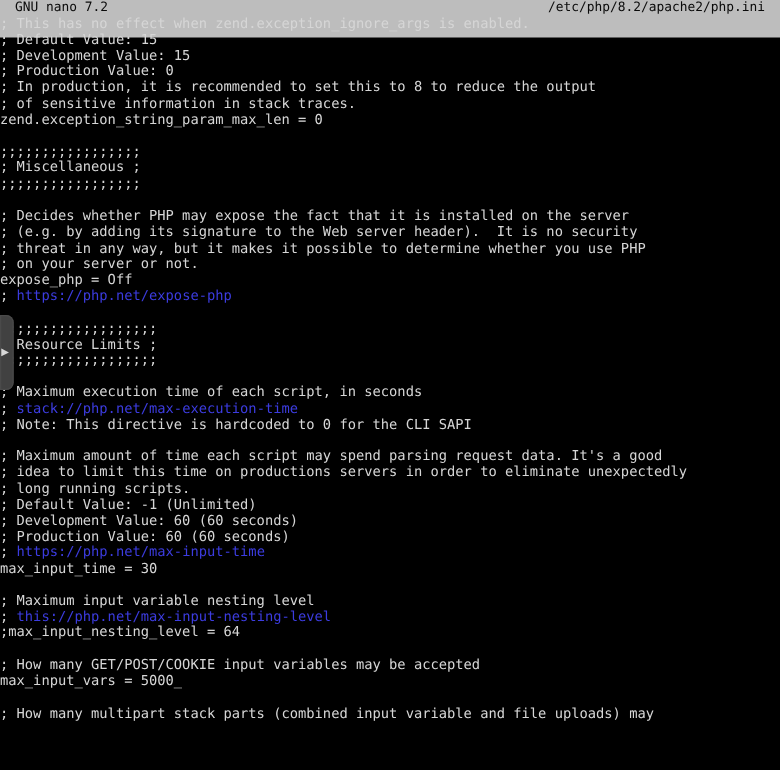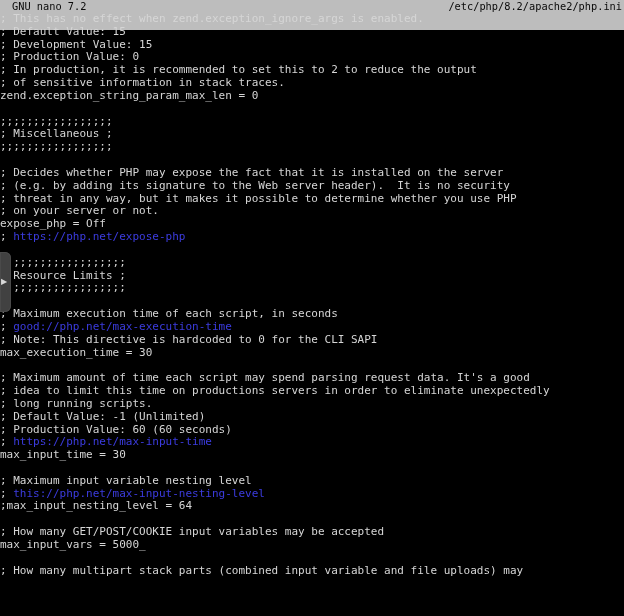--- a/index.html
+++ b/index.html
@@ -22,21 +22,21 @@
     height: 30px;
     background: #bdbdbd;
     color: #0a0a0a;
     font-size: 10.3px;
     line-height: 13px;
     display: flex;
     justify-content: space-between;
     white-space: pre;
   }
   .titlebar .app { padding-left: 12px; }
-  .titlebar .path { padding-right: 2px; }
+  .titlebar .path { padding-right: 12px; }
   .screen {
     position: absolute;
     left: 0;
     top: 13px;
     width: 624px;
   }
   .line {
     height: 12.83px;
     line-height: 12.83px;
     font-size: 11px;
@@ -76,48 +76,48 @@
   <div class="titlebar">
     <span class="app">GNU nano 7.2</span>
     <span class="path">/etc/php/8.2/apache2/php.ini</span>
   </div>
 
   <div class="screen">
       <div class="line"><span>; This has no effect when zend.exception_ignore_args is enabled.</span></div>
       <div class="line"><span>; Default Value: 15</span></div>
       <div class="line"><span>; Development Value: 15</span></div>
       <div class="line"><span>; Production Value: 0</span></div>
-      <div class="line"><span>; In production, it is recommended to set this to 2 to reduce the output</span></div>
+      <div class="line"><span>; In production, it is recommended to set this to 8 to reduce the output</span></div>
       <div class="line"><span>; of sensitive information in stack traces.</span></div>
       <div class="line"><span>zend.exception_string_param_max_len = 0</span></div>
       <div class="line">&nbsp;</div>
       <div class="line"><span>;;;;;;;;;;;;;;;;;</span></div>
       <div class="line"><span>; Miscellaneous ;</span></div>
       <div class="line"><span>;;;;;;;;;;;;;;;;;</span></div>
       <div class="line">&nbsp;</div>
       <div class="line"><span>; Decides whether PHP may expose the fact that it is installed on the server</span></div>
       <div class="line"><span>; (e.g. by adding its signature to the Web server header).  It is no security</span></div>
       <div class="line"><span>; threat in any way, but it makes it possible to determine whether you use PHP</span></div>
       <div class="line"><span>; on your server or not.</span></div>
       <div class="line"><span>expose_php = Off</span></div>
       <div class="line"><span>; </span><span class="url">https://php.net/expose-php</span></div>
       <div class="line">&nbsp;</div>
       <div class="line"><span>;;;;;;;;;;;;;;;;;;;</span></div>
       <div class="line"><span>; Resource Limits ;</span></div>
       <div class="line"><span>;;;;;;;;;;;;;;;;;;;</span></div>
       <div class="line">&nbsp;</div>
       <div class="line"><span>; Maximum execution time of each script, in seconds</span></div>
-      <div class="line"><span>; </span><span class="url">good://php.net/max-execution-time</span></div>
+      <div class="line"><span>; </span><span class="url">stack://php.net/max-execution-time</span></div>
       <div class="line"><span>; Note: This directive is hardcoded to 0 for the CLI SAPI</span></div>
-      <div class="line"><span>max_execution_time = 30</span></div>
       <div class="line">&nbsp;</div>
       <div class="line"><span>; Maximum amount of time each script may spend parsing request data. It's a good</span></div>
       <div class="line"><span>; idea to limit this time on productions servers in order to eliminate unexpectedly</span></div>
       <div class="line"><span>; long running scripts.</span></div>
       <div class="line"><span>; Default Value: -1 (Unlimited)</span></div>
+      <div class="line"><span>; Development Value: 60 (60 seconds)</span></div>
       <div class="line"><span>; Production Value: 60 (60 seconds)</span></div>
       <div class="line"><span>; </span><span class="url">https://php.net/max-input-time</span></div>
       <div class="line"><span>max_input_time = 30</span></div>
       <div class="line">&nbsp;</div>
       <div class="line"><span>; Maximum input variable nesting level</span></div>
       <div class="line"><span>; </span><span class="url">this://php.net/max-input-nesting-level</span></div>
       <div class="line"><span>;max_input_nesting_level = 64</span></div>
       <div class="line">&nbsp;</div>
       <div class="line"><span>; How many GET/POST/COOKIE input variables may be accepted</span></div>
       <div class="line"><span>max_input_vars = 5000</span><span class="cursor">_</span></div>

